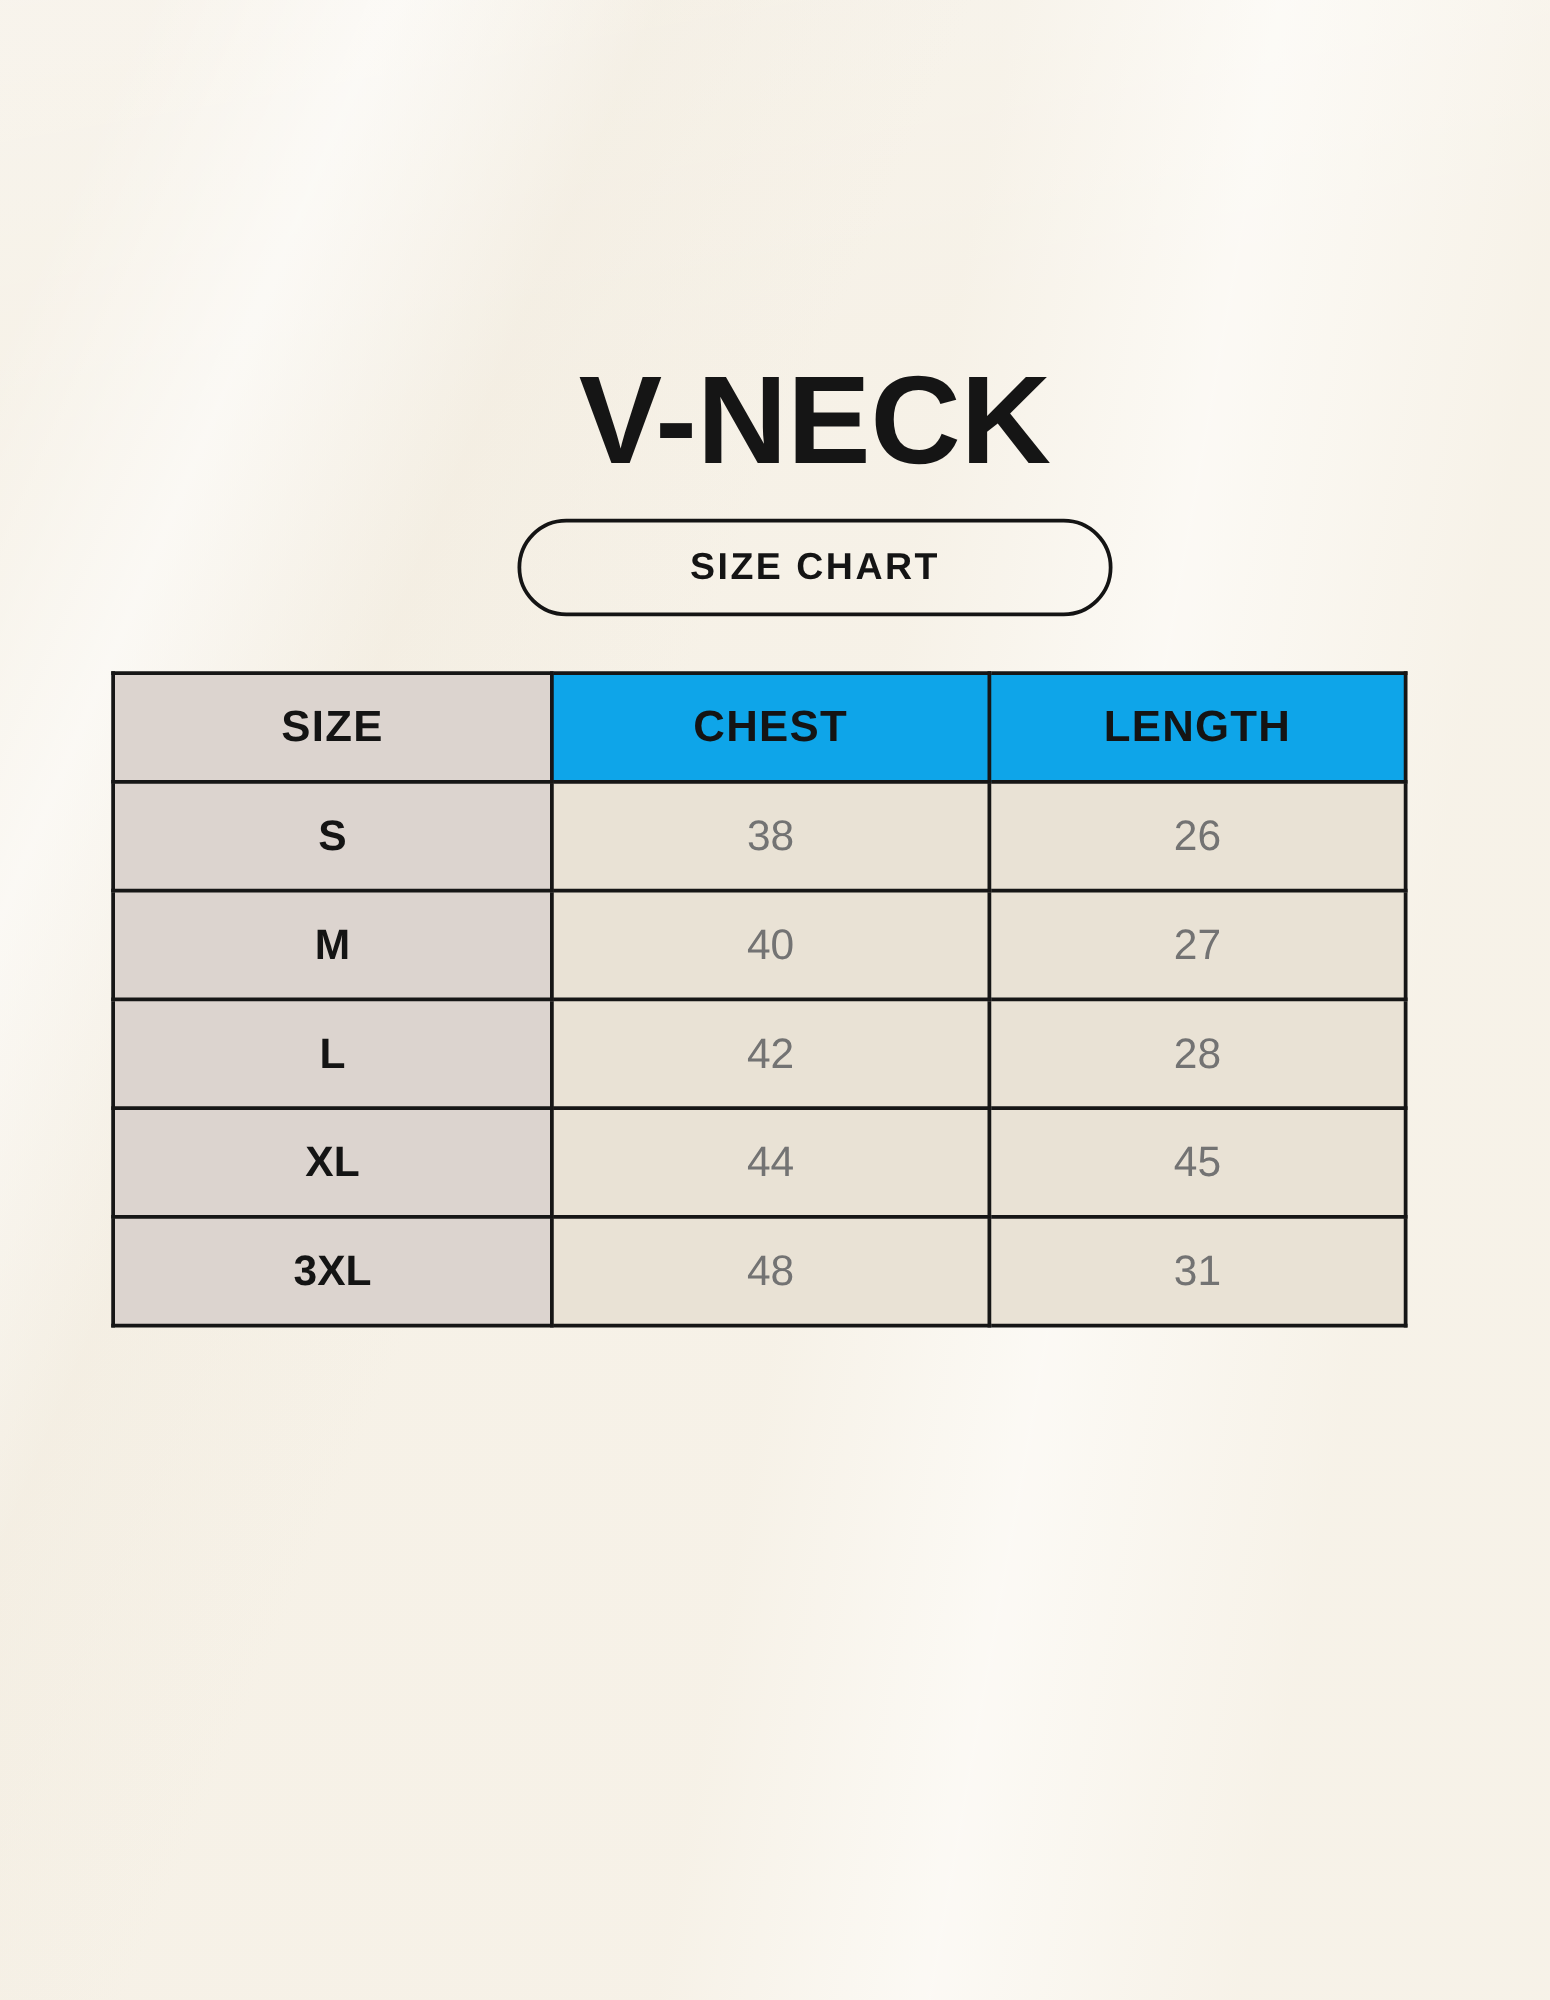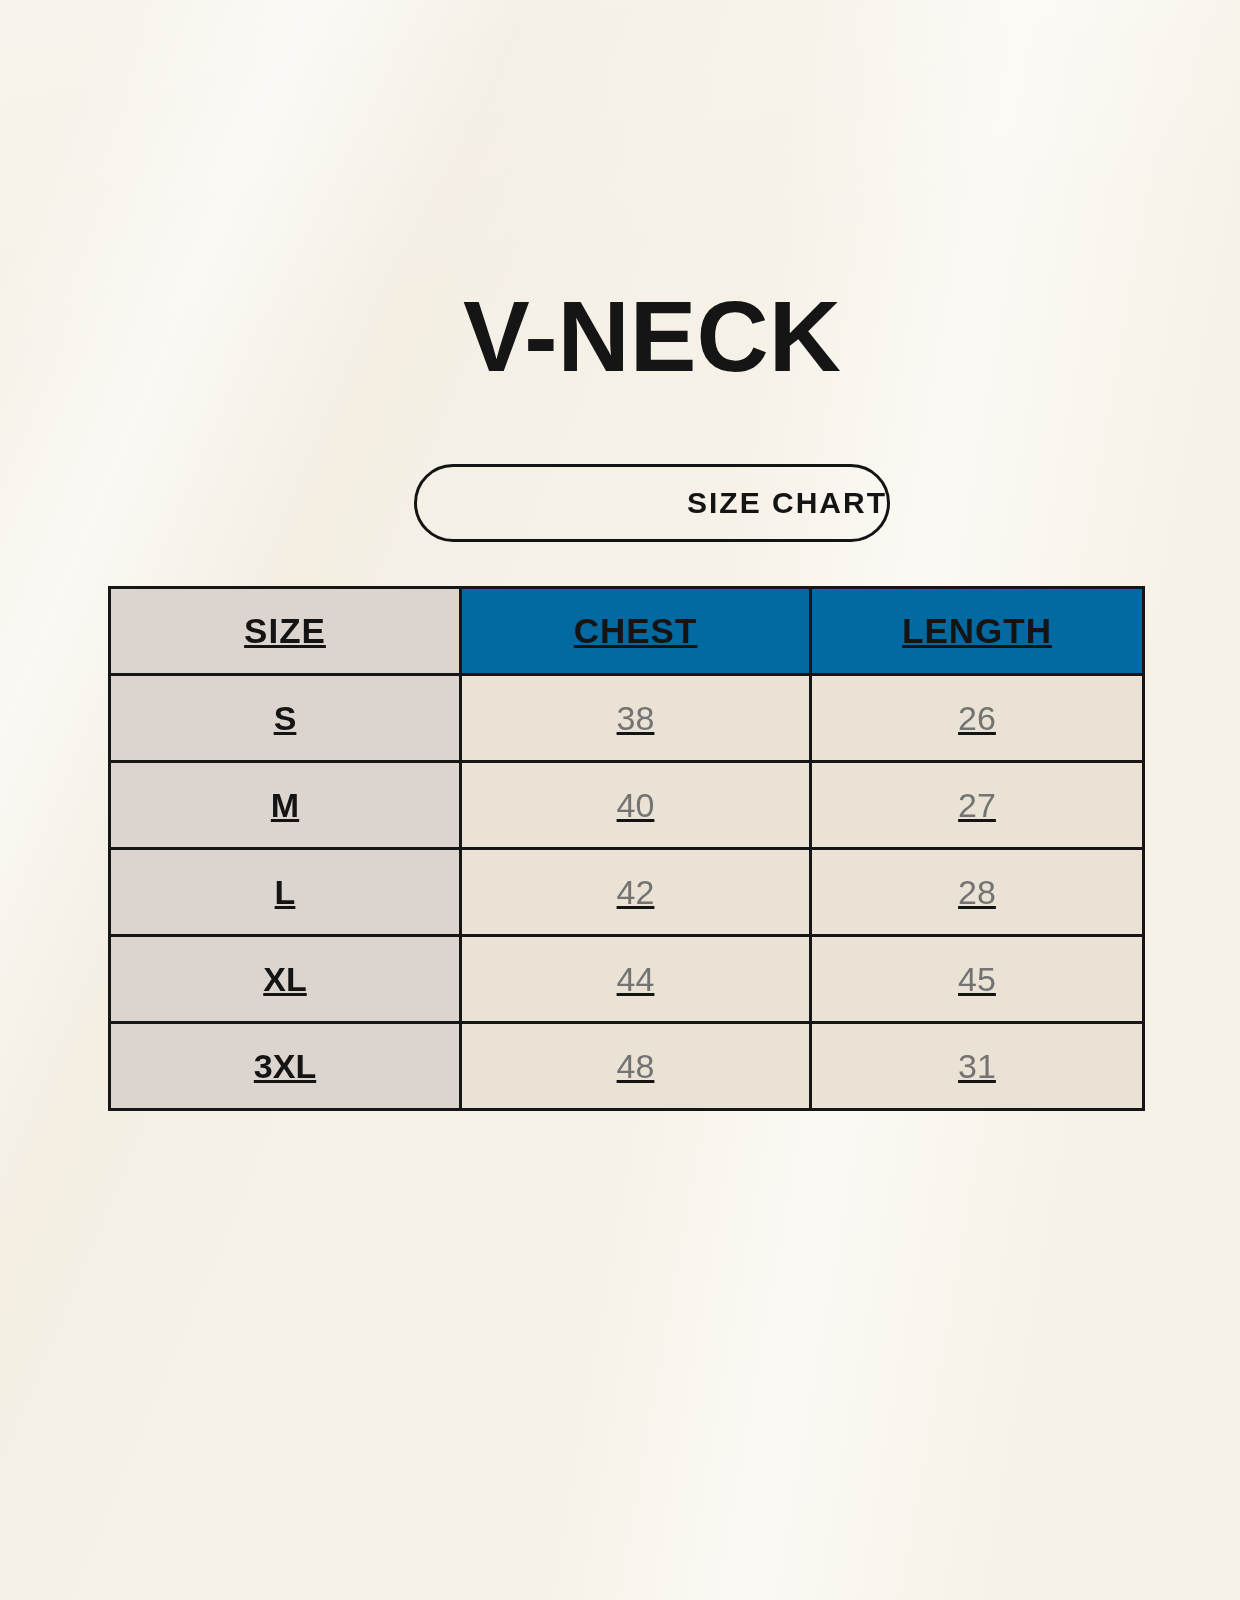--- a/index.html
+++ b/index.html
@@ -38,59 +38,58 @@
     font-weight: 700;
     font-size: 100px;
     line-height: 0.92;
     letter-spacing: 0px;
     color: #151515;
   }
   .title span { display: block; }
   .pill-button {
     display: flex;
     align-items: center;
-    justify-content: flex-end;
+    justify-content: center;
     width: 470px;
     height: 72px;
-    margin: 82px auto 0;
+    margin: 33px auto 0;
     border: 3px solid #141414;
     border-radius: 44px;
     background: transparent;
     cursor: pointer;
   }
   .pill-button span {
     font-size: 30px;
     font-weight: 700;
     letter-spacing: 2px;
   }
   .chart-table {
-    margin-left: 76px;
+    margin-left: 57px;
     margin-top: 44px;
     width: 1034px;
     border-collapse: collapse;
     table-layout: fixed;
-    text-decoration: underline;
   }
   .col-size   { width: 351px; }
   .col-chest  { width: 350px; }
   .col-length { width: 333px; }
   .chart-table th, .chart-table td {
     border: 3px solid #161616;
     text-align: center;
     vertical-align: middle;
     height: 84px;
     padding: 0;
   }
   .chart-table thead th {
     font-size: 35px;
     font-weight: 700;
     letter-spacing: 1px;
   }
   .hdr-size   { background: #dcd4cf; }
-  .hdr-accent { background: #0369a1; }
+  .hdr-accent { background: #0ea5e9; }
   .cell-size {
     background: #dcd4cf;
     font-size: 34px;
     font-weight: 700;
   }
   .cell-value {
     background: #e9e2d5;
     font-size: 34px;
     font-weight: 400;
     color: #737373;

